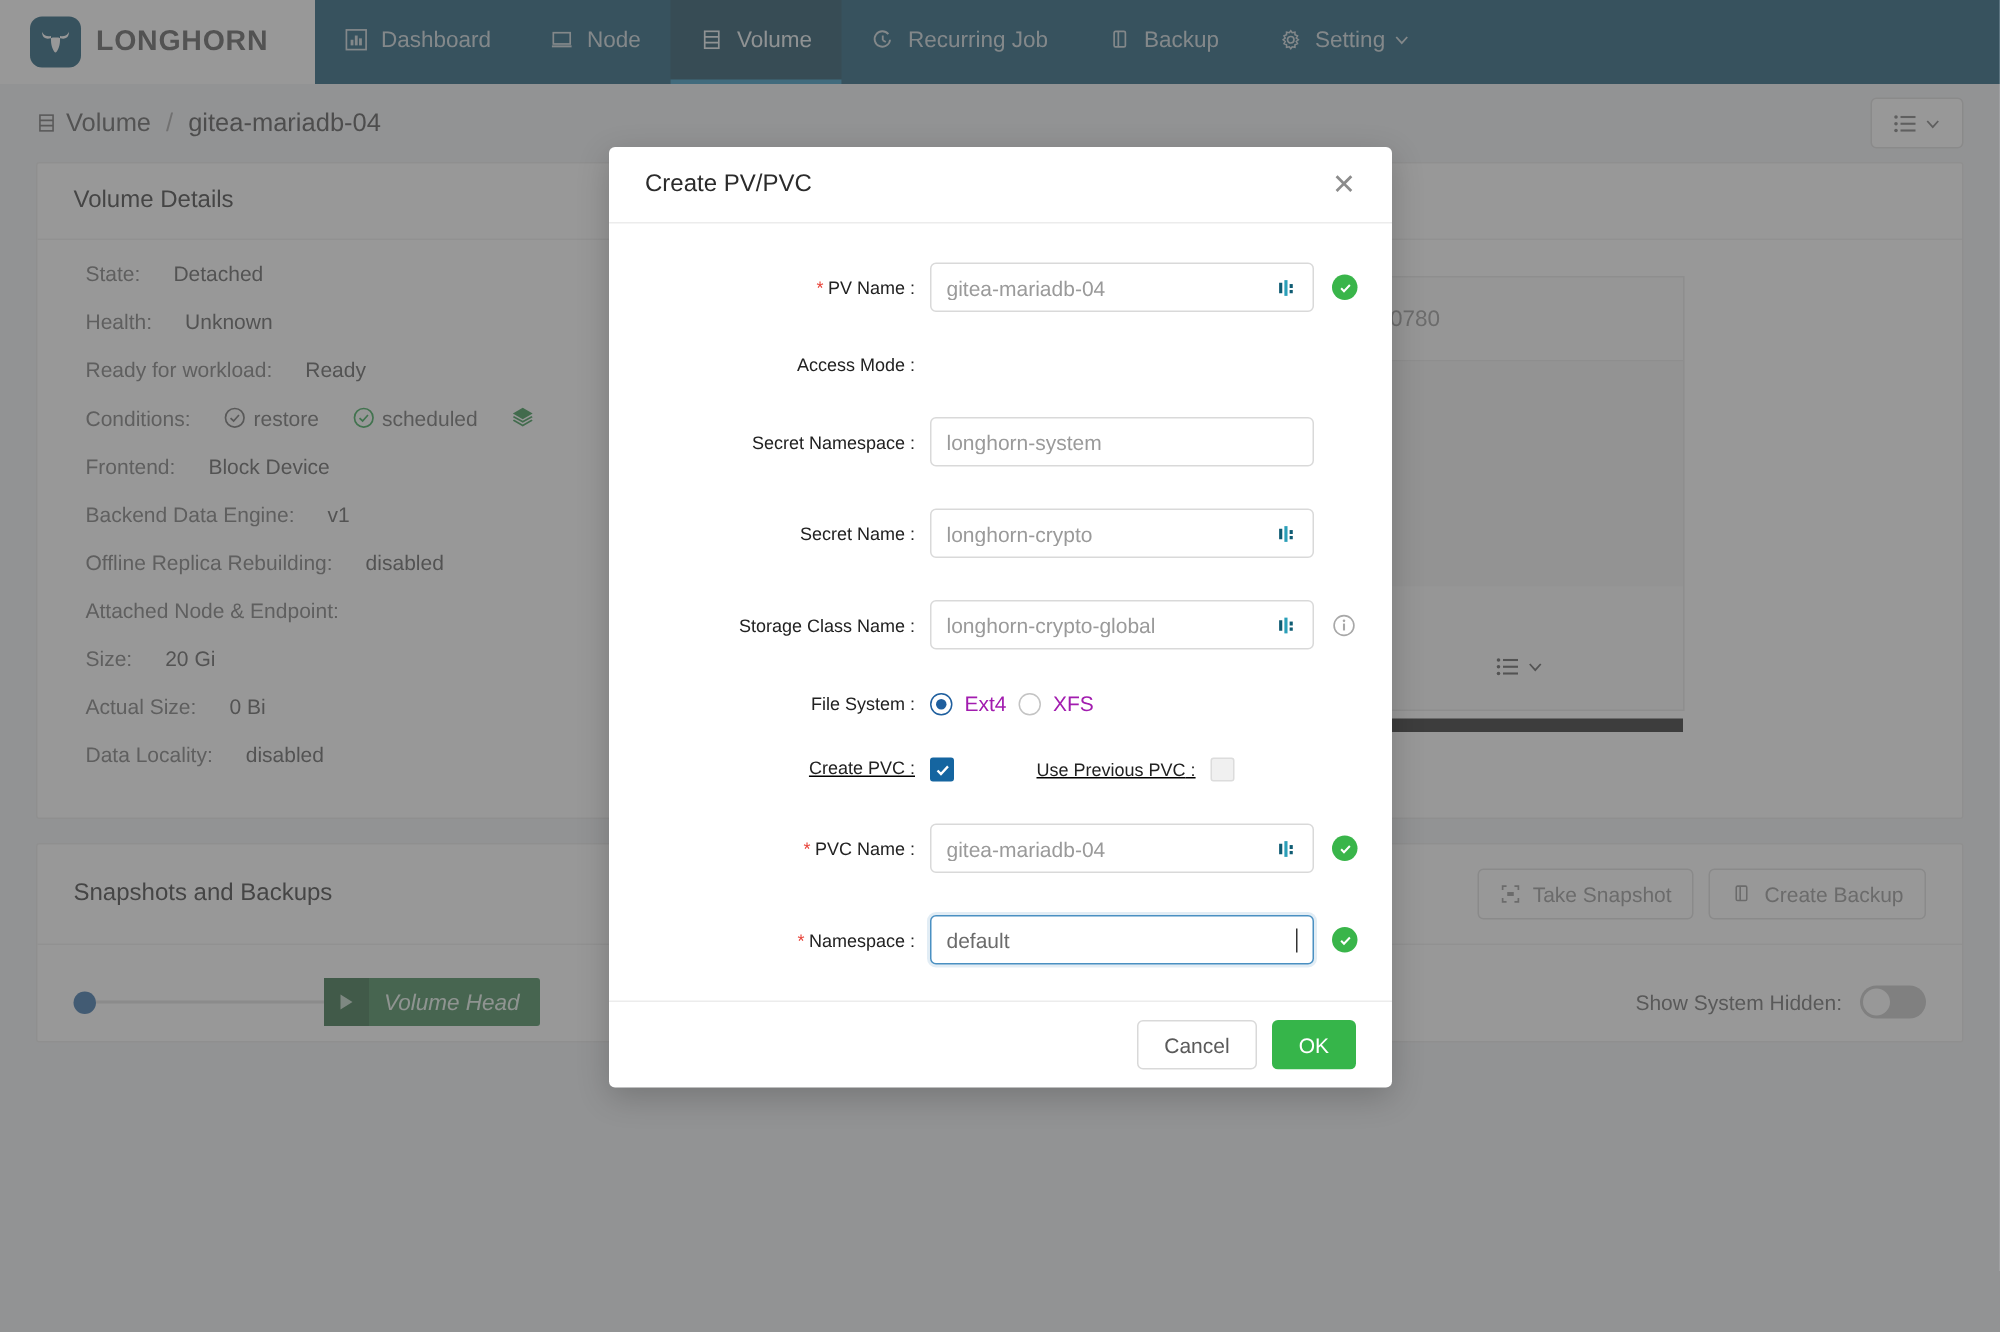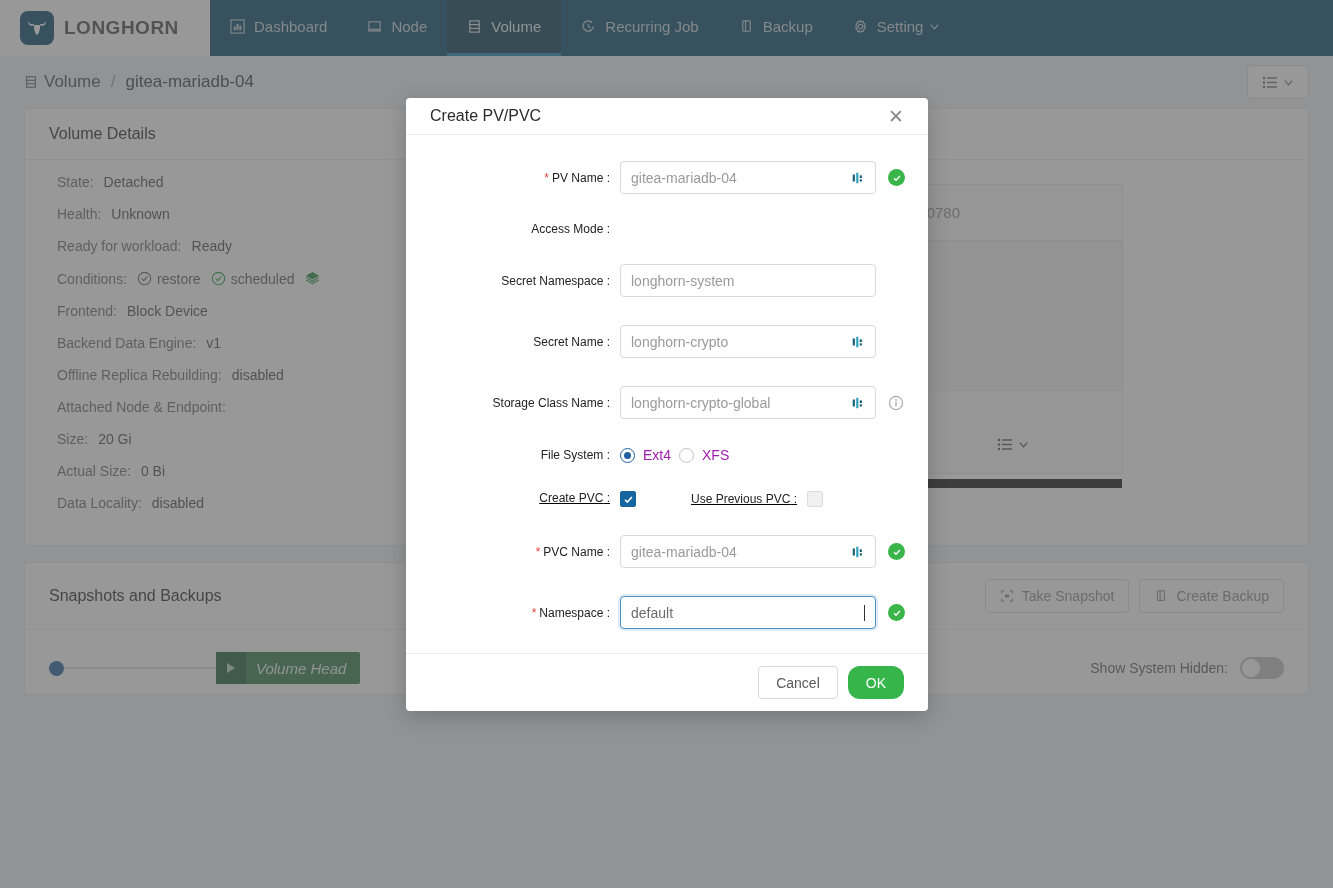--- a/index.html
+++ b/index.html
@@ -56,21 +56,21 @@
     background:#fff; border:1px solid #e8e8e8; border-radius:2px;
     margin:0 24px 16px 24px;
   }
   .card-title {
     font-size:16px; color:#262626; padding:16px 24px;
   }
   .card-divider { height:1px; background:#ededed; }
 
   .details-wrap { display:flex; padding:14px 24px 18px 32px; }
   .details-col { flex:0 0 560px; }
-  .drow { font-size:14px; color:#5a5a5a; margin:0 0 16px 0; display:flex; align-items:center; gap:10px; }
+  .drow { font-size:14px; color:#5a5a5a; margin:0 0 16px 0; display:flex; align-items:center; gap:22px; }
   .drow .lbl { color:#6a6a6a; }
   .drow .val { color:#4a4a4a; }
   .val-green { color:#27ae44; }
   .cond { display:inline-flex; align-items:center; gap:5px;text-align:center; }
 
   .replica-area { flex:1; position:relative; }
   .replica-card {
     position:absolute; left:286px; top:10px; width:220px; height:290px;
     background:#fafafa; border:1px solid #e4e4e4;
   }
@@ -120,21 +120,21 @@
     position:absolute; inset:0; background:rgba(89,89,89,.62);
   }
 
   
   .modal {
     position:absolute; left:406px; top:98px; width:522px;
     background:#fff; border-radius:4px;
     box-shadow:0 6px 22px rgba(0,0,0,.2);
   }
   .modal-head {
-    height:37px; display:flex; align-items:center; justify-content:space-between;
+    height:51px; display:flex; align-items:center; justify-content:space-between;
     padding:0 24px; border-bottom:1px solid #ececec;
   }
   .modal-title { font-size:16px; color:#2b2b2b; }
   .modal-close { color:#8c8c8c; font-size:19px; cursor:pointer; line-height:1; }
   .modal-body { padding:26px 24px 14px 24px; }
   .frow { display:flex; align-items:center; margin-bottom:28px; }
   .flabel {
     width:190px; text-align:right; padding-right:10px; font-size:12px;
     color:#222; flex:none; white-space:nowrap;
   }
@@ -177,21 +177,21 @@
   .cb-second .flabel { width:auto; text-align:right; padding-right:10px; }
   .modal-foot {
     border-top:1px solid #ececec; padding:12px 24px; display:flex;
     justify-content:flex-end; gap:10px;
   }
   .btn {
     height:33px; padding:0 17px; border-radius:4px; font-size:14px;
     cursor:pointer; border:1px solid transparent;
   }
   .btn-cancel { background:#fff; border-color:#d9d9d9; color:#5a5a5a; }
-  .btn-ok { background:#36b54a; color:#fff;border-radius:12px; }
+  .btn-ok { background:#36b54a; color:#fff; }
 </style>
 </head>
 <body>
 
 <div id="page-root">
 
   <div class="topbar">
     <div class="brand">
       <span class="brand-logo">
         <svg width="22" height="20" viewBox="0 0 22 20">

